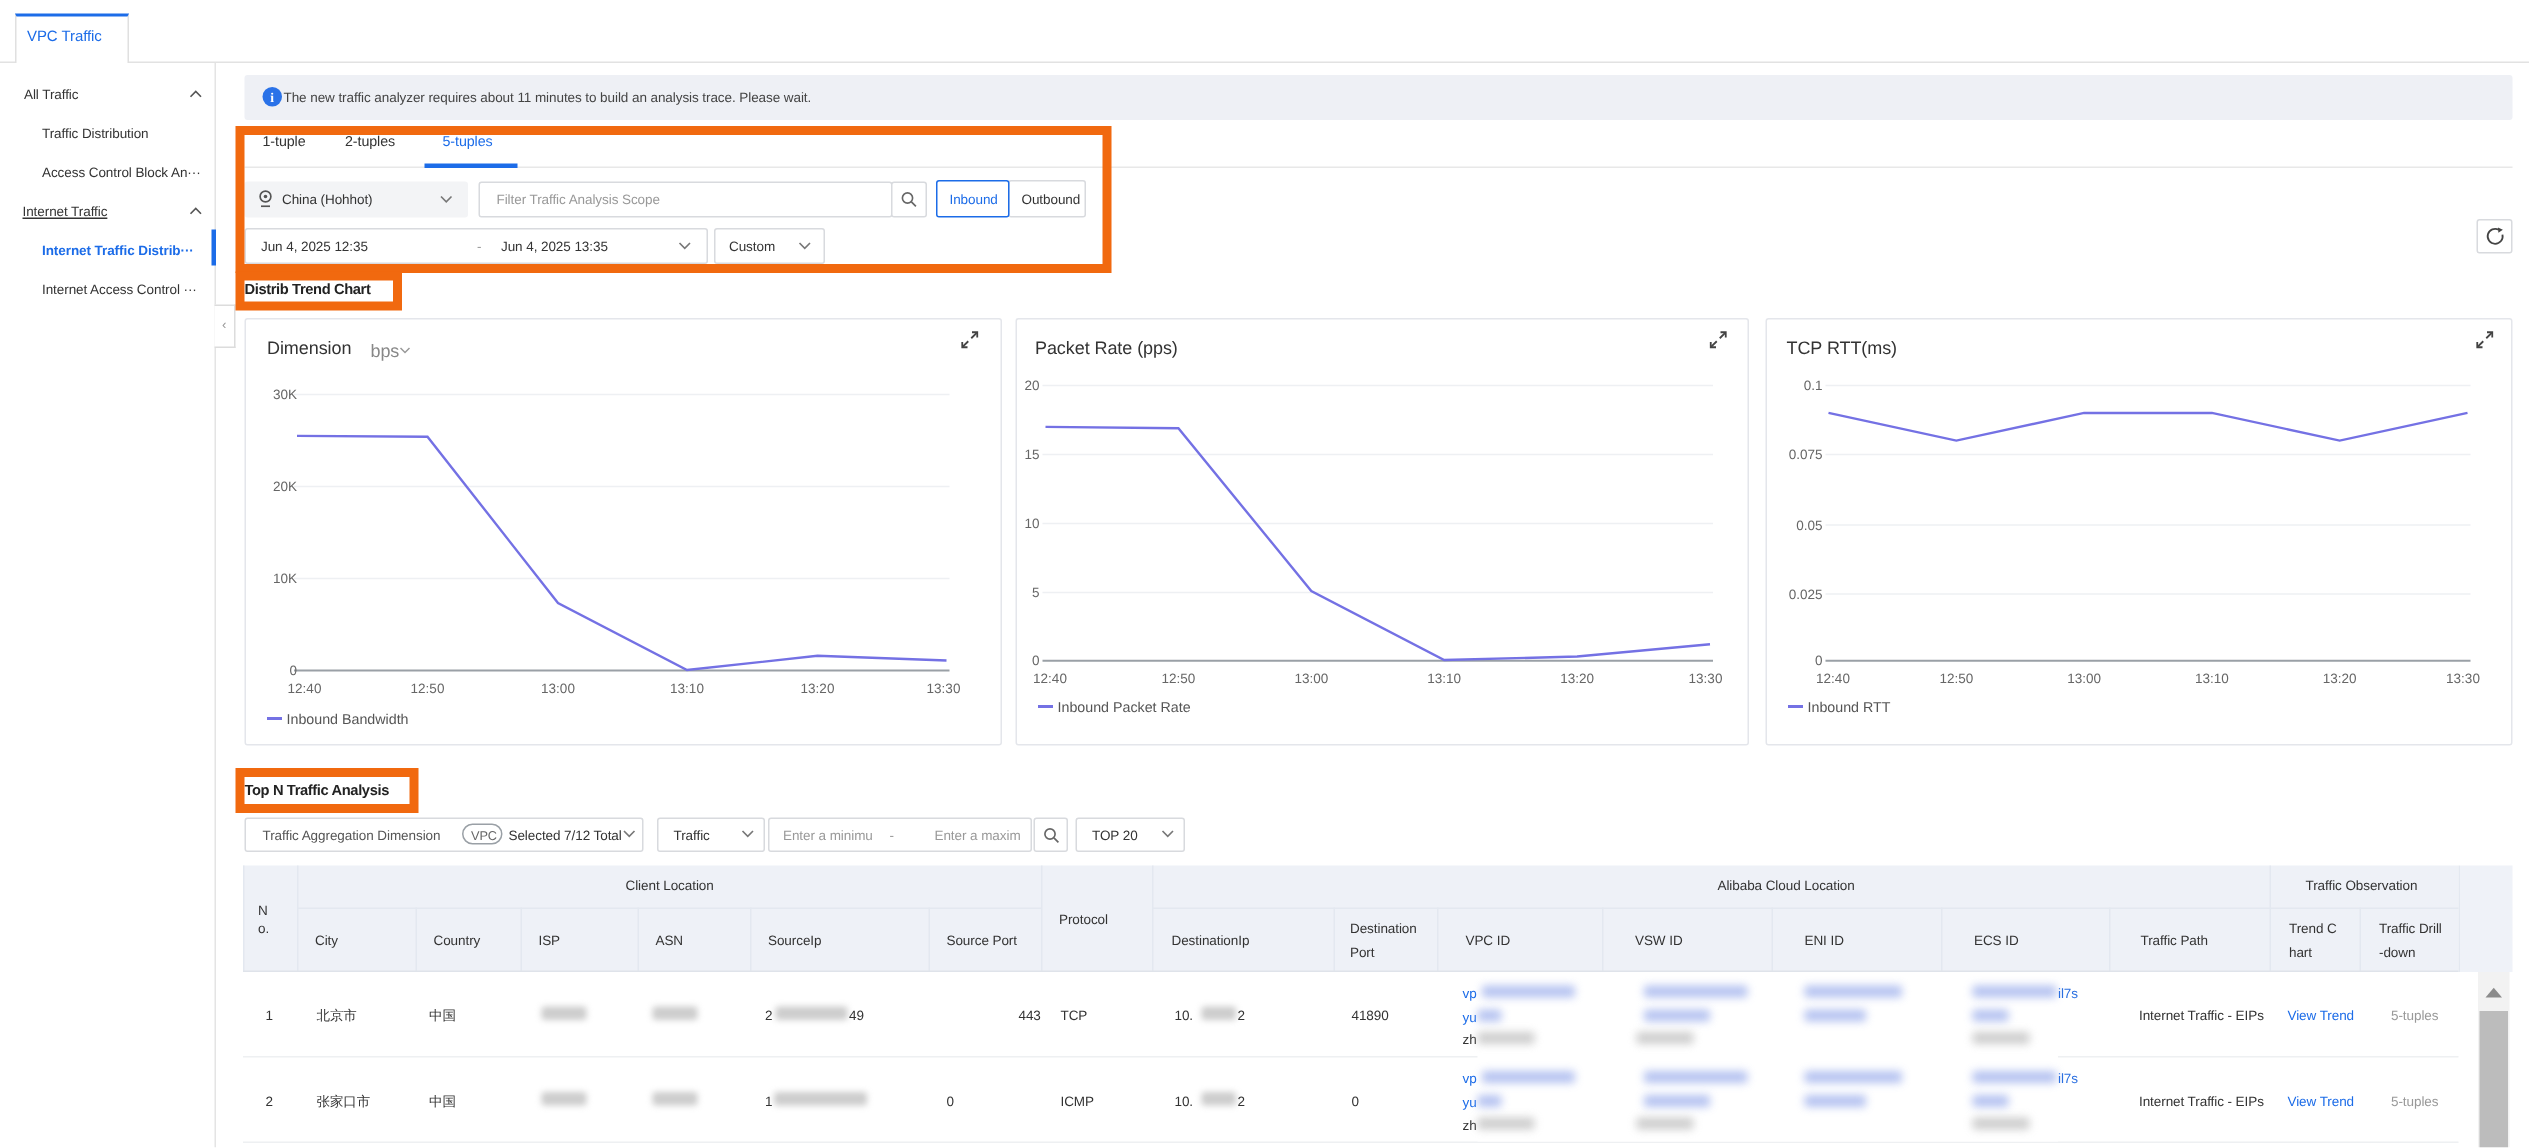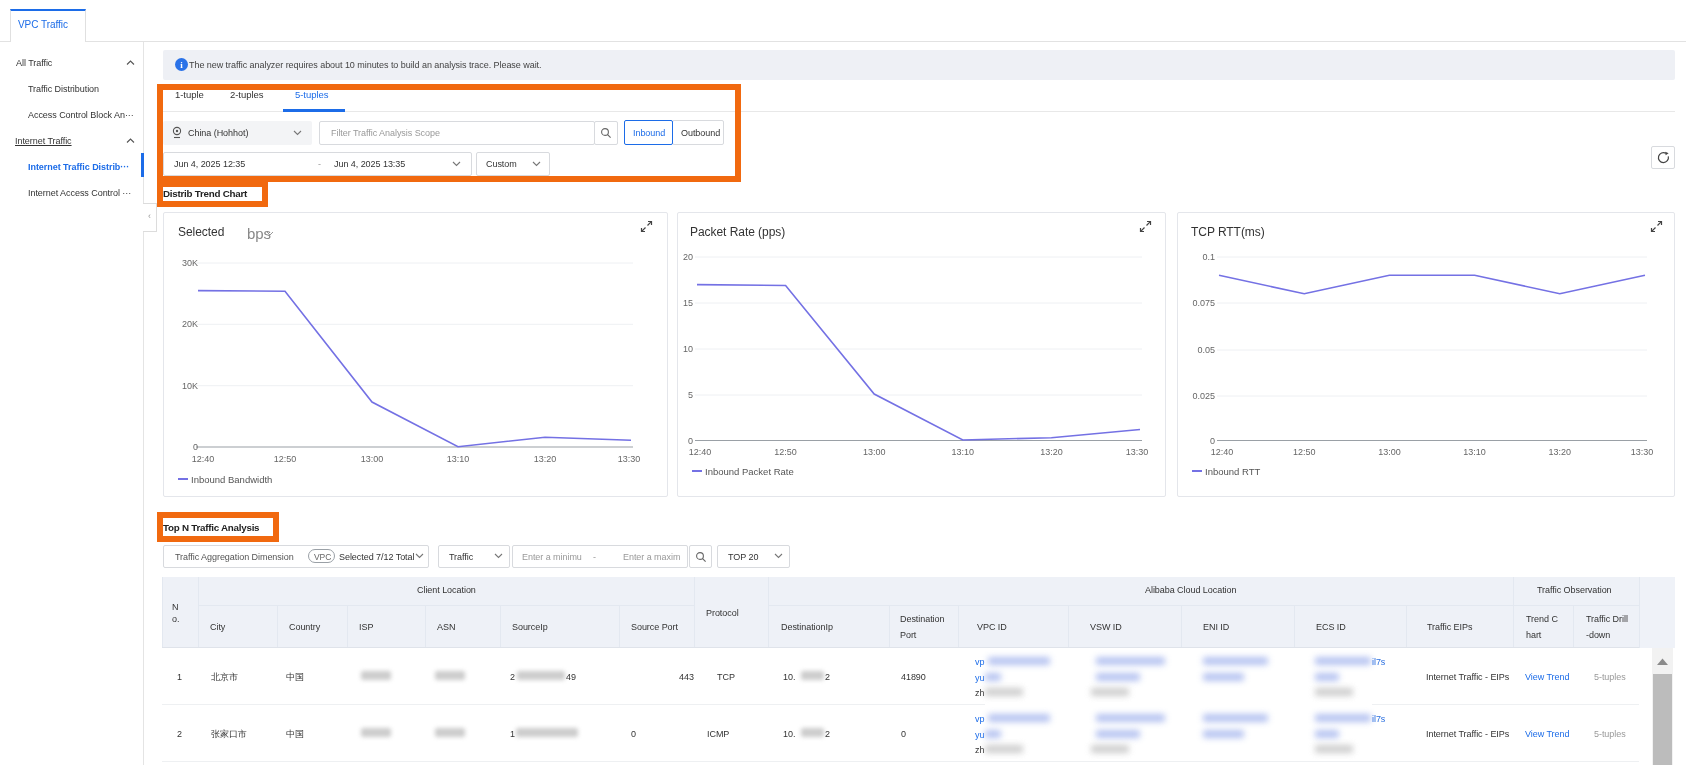--- a/index.html
+++ b/index.html
@@ -38,21 +38,21 @@
 <div class="t blue" style="left:28px;top:161px;font-weight:bold;">Internet Traffic Distrib···</div>
 <div class="a" style="left:141px;top:153px;width:3px;height:24px;background:#1c6ce8;"></div>
 <div class="t" style="left:28px;top:187px;">Internet Access Control ···</div>
 <div class="a" style="left:143px;top:203px;width:13px;height:27px;background:#fff;border:1px solid #dcdcdc;border-left:none;color:#999;font-size:9px;line-height:25px;text-align:center;">‹</div>
 
 <div class="a" style="left:163px;top:50px;width:1512px;height:30px;background:#eef0f5;border-radius:2px;"></div>
 <svg style="left:175px;top:58px;" width="13" height="13" viewBox="0 0 13 13">
     <circle cx="6.5" cy="6.5" r="6.5" fill="#2a72e8"></circle>
     <text x="6.5" y="10" font-size="9" font-weight="bold" fill="#fff" text-anchor="middle" font-family="Liberation Serif">i</text>
   </svg>
-<div class="t" style="left:189px;top:59px;color:#444;">The new traffic analyzer requires about 10 minutes to build an analysis trace. Please wait.</div>
+<div class="t" style="left:189px;top:59px;color:#444;">The new traffic analyzer requires about 11 minutes to build an analysis trace. Please wait.</div>
 
 <div class="hl" style="left:163px;top:111px;width:1512px;background:#e8e8e8;"></div>
 <div class="t" style="left:175px;top:89px;font-size:9.5px;">1-tuple</div>
 <div class="t" style="left:230px;top:89px;font-size:9.5px;">2-tuples</div>
 <div class="t blue" style="left:295px;top:89px;font-size:9.5px;">5-tuples</div>
 <div class="a" style="left:283px;top:109px;width:62px;height:3px;background:#1c6ce8;"></div>
 
 <div class="a" style="left:163px;top:121px;width:149px;height:24px;background:#f3f4f6;border-radius:2px;"></div>
 <svg style="left:172px;top:126px;" width="10" height="13" viewBox="0 0 10 13">
     <circle cx="5" cy="5" r="3.6" fill="none" stroke="#555" stroke-width="1.1"></circle>
@@ -89,22 +89,22 @@
   </svg>
 <div class="b" style="left:1651px;top:146px;width:24px;height:23px;"></div>
 <svg style="left:1657px;top:151px;" width="13" height="13" viewBox="0 0 13 13">
     <path d="M8.9 2.2 A5 5 0 1 0 11.3 5.4" fill="none" stroke="#444" stroke-width="1.2"></path>
     <path d="M8.3 0.7 L11.6 2.2 L8.6 4.2 Z" fill="#444"></path>
   </svg>
 
 <div class="t" style="left:163px;top:188px;font-weight:bold;font-size:9.8px;letter-spacing:-0.25px;color:#222;">Distrib Trend Chart</div>
 
 <div class="b" style="left:163px;top:212px;width:505px;height:285px;border-color:#e4e6eb;"></div>
-<div class="t" style="left:178px;top:226px;font-size:12px;color:#333;">Selected</div>
-<div class="t" style="left:247px;top:228px;font-size:15px;color:#888;">bps</div>
+<div class="t" style="left:178px;top:226px;font-size:12px;color:#333;">Dimension</div>
+<div class="t" style="left:247px;top:228px;font-size:12px;color:#888;">bps</div>
 <svg style="left:266px;top:231px;" width="8" height="5" viewBox="0 0 8 5">
     <path d="M1 1L4 4L7 1" fill="none" stroke="#999" stroke-width="1"></path>
   </svg>
 <svg style="left:640px;top:220px;" width="13" height="13" viewBox="0 0 13 13">
     <g stroke="#444" stroke-width="1.2" fill="none">
       <path d="M8 1.5h3.5V5"></path>
       <path d="M11.3 1.7L7.5 5.5"></path>
       <path d="M5 11.5H1.5V8"></path>
       <path d="M1.7 11.3L5.5 7.5"></path>
     </g>
@@ -279,40 +279,40 @@
 <div class="t" style="left:631px;top:621px;">Source Port</div>
 <div class="t" style="left:706px;top:607px;">Protocol</div>
 <div class="t" style="left:1145px;top:584px;">Alibaba Cloud Location</div>
 <div class="t" style="left:781px;top:621px;">DestinationIp</div>
 <div class="t" style="left:900px;top:613px;">Destination</div>
 <div class="t" style="left:900px;top:629px;">Port</div>
 <div class="t" style="left:977px;top:621px;">VPC ID</div>
 <div class="t" style="left:1090px;top:621px;">VSW ID</div>
 <div class="t" style="left:1203px;top:621px;">ENI ID</div>
 <div class="t" style="left:1316px;top:621px;">ECS ID</div>
-<div class="t" style="left:1427px;top:621px;">Traffic EIPs</div>
+<div class="t" style="left:1427px;top:621px;">Traffic Path</div>
 <div class="t" style="left:1537px;top:584px;">Traffic Observation</div>
 <div class="t" style="left:1526px;top:613px;">Trend C</div>
 <div class="t" style="left:1526px;top:629px;">hart</div>
 <div class="t" style="left:1586px;top:613px;">Traffic Drill</div>
 <div class="t" style="left:1586px;top:629px;">-down</div>
 
 <div class="hl" style="left:162px;top:704px;width:1477px;background:#eef0f2;"></div>
 <div class="hl" style="left:162px;top:761px;width:1477px;background:#eef0f2;"></div>
 
 <div class="t" style="left:177px;top:671px;">1</div>
 <div class="t" style="left:211px;top:671px;">北京市</div>
 <div class="t" style="left:286px;top:671px;">中国</div>
 <div class="a blob" style="left:361px;top:671px;width:30px;height:9px;background:#999;"></div>
 <div class="a blob" style="left:435px;top:671px;width:30px;height:9px;background:#999;"></div>
 <div class="t" style="left:510px;top:671px;">2</div>
 <div class="a blob" style="left:517px;top:671px;width:48px;height:9px;background:#999;"></div>
 <div class="t" style="left:566px;top:671px;">49</div>
 <div class="t" style="left:631px;top:671px;margin-left:48px;">443</div>
-<div class="t" style="left:707px;top:671px;margin-left:10px;">TCP</div>
+<div class="t" style="left:707px;top:671px;">TCP</div>
 <div class="t" style="left:783px;top:671px;">10.</div>
 <div class="a blob" style="left:801px;top:671px;width:23px;height:9px;background:#999;"></div>
 <div class="t" style="left:825px;top:671px;">2</div>
 <div class="t" style="left:901px;top:671px;">41890</div>
 <div class="t blue" style="left:975px;top:656px;">vp</div>
 <div class="t blue" style="left:975px;top:672px;">yu</div>
 <div class="t" style="left:975px;top:687px;">zh</div>
 <div class="t" style="left:1426px;top:671px;">Internet Traffic - EIPs</div>
 <div class="t blue" style="left:1525px;top:671px;">View Trend</div>
 <div class="t g9" style="left:1594px;top:671px;">5-tuples</div>

